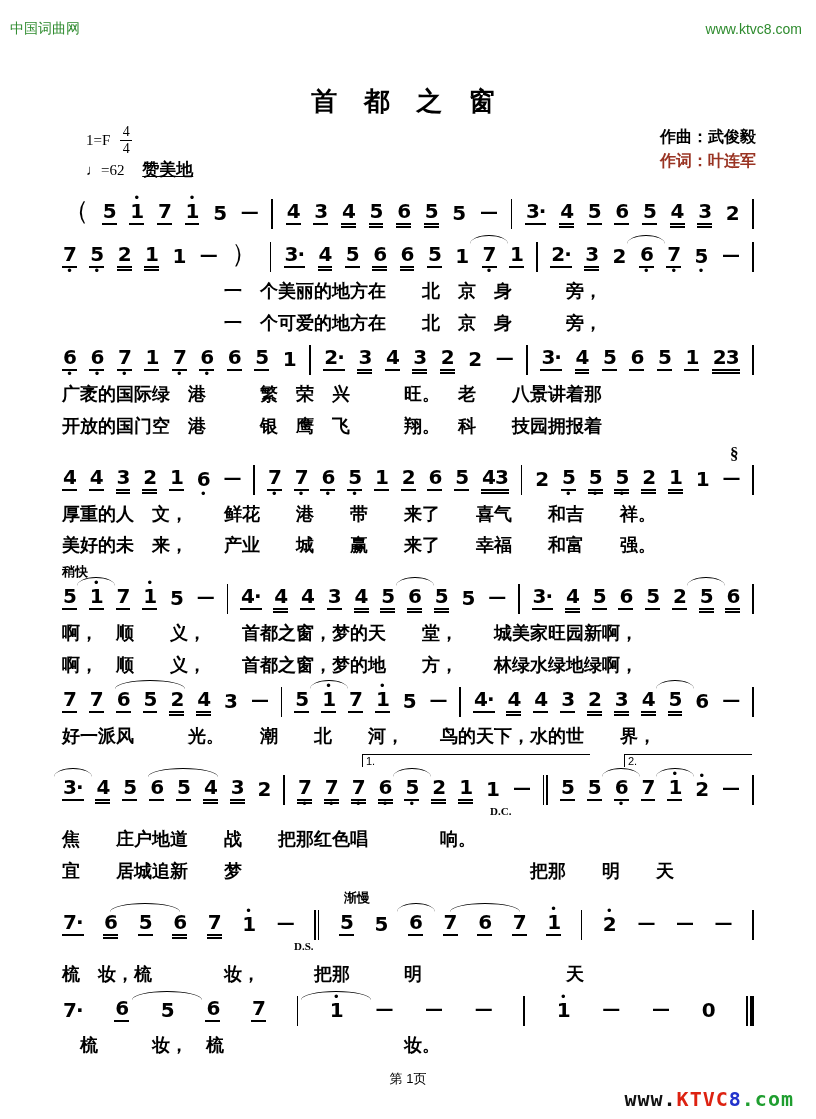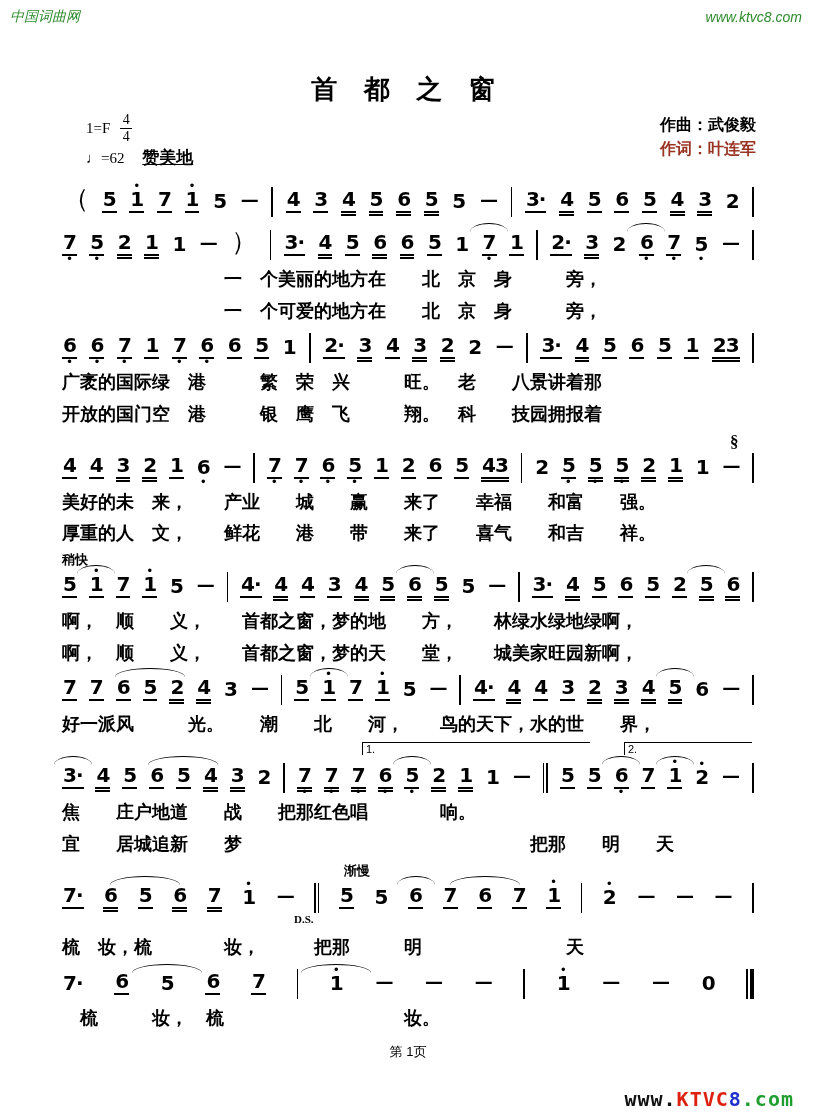--- a/index.html
+++ b/index.html
@@ -1,20 +1,20 @@
 <!DOCTYPE html>
 <html><head>
 <meta charset="utf-8">
 <style>
   html,body{margin:0;padding:0;background:#e8e8e8;}
   .page{position:relative;width:816px;height:1119px;margin:0 auto;background:#ffffff;
         font-family:"Liberation Sans","DejaVu Sans",sans-serif;color:#000;overflow:hidden;}
   
   .top-bar{display:flex;justify-content:space-between;align-items:center;
-           padding:8px 14px 0 10px;font-size:14px;font-style:italic;}
+           padding:20px 14px 0 10px;font-size:14px;}
   .top-bar a{color:#2e8b2e;text-decoration:none;cursor:pointer;}
   
   .song-title{text-align:center;margin-top:46px;font-size:26px;font-weight:bold;
               letter-spacing:10px;font-family:"Liberation Serif","DejaVu Serif",serif;}
   
   .meta-row{display:flex;justify-content:space-between;align-items:flex-start;
             margin:6px 60px 0 86px;height:62px;}
   .meta-left{font-size:15px;font-family:"Liberation Serif","DejaVu Serif",serif;}
   .key-line{display:flex;align-items:center;gap:10px;}
   .frac{display:inline-flex;flex-direction:column;align-items:center;line-height:1;font-size:14px;}
@@ -609,22 +609,22 @@
           </span>
           <span class="tok">
             <span class="dot-hi">•</span>
             <span class="num dash">—</span>
             <span class="dot-lo">•</span>
           </span>
           <span class="bar">
             <i></i>
           </span>
         </div>
+        <div class="lyric">厚重的人　文，　　鲜花　　港　　带　　来了　　喜气　　和吉　　祥。</div>
         <div class="lyric">美好的未　来，　　产业　　城　　赢　　来了　　幸福　　和富　　强。</div>
-        <div class="lyric">厚重的人　文，　　鲜花　　港　　带　　来了　　喜气　　和吉　　祥。</div>
       </div>
       <div class="music-system">
         <div class="pre-strip">
           <span class="pre-item" style="left: 0px;">稍快</span>
         </div>
         <div class="note-row">
           <span class="tok">
             <span class="dot-hi">•</span>
             <span class="num u1">5</span>
             <span class="dot-lo">•</span>
@@ -750,22 +750,22 @@
           </span>
           <span class="tok">
             <span class="dot-hi">•</span>
             <span class="num u2">6</span>
             <span class="dot-lo">•</span>
           </span>
           <span class="bar">
             <i></i>
           </span>
         </div>
+        <div class="lyric">啊，　顺　　义，　　首都之窗，梦的天　　堂，　　城美家旺园新啊，</div>
         <div class="lyric">啊，　顺　　义，　　首都之窗，梦的地　　方，　　林绿水绿地绿啊，</div>
-        <div class="lyric">啊，　顺　　义，　　首都之窗，梦的天　　堂，　　城美家旺园新啊，</div>
       </div>
       <div class="music-system">
         <div class="note-row">
           <span class="tok">
             <span class="dot-hi">•</span>
             <span class="num u1">7</span>
             <span class="dot-lo">•</span>
           </span>
           <span class="tok">
             <span class="dot-hi">•</span>
@@ -1031,20 +1031,23 @@
             <span class="dot-lo">•</span>
           </span>
           <span class="tok">
             <span class="dot-hi">•</span>
             <span class="num dash">—</span>
             <span class="dot-lo">•</span>
           </span>
           <span class="bar">
             <i></i>
           </span>
+        </div>
+        <div class="post-strip">
+          <span class="post-item" style="left: 428px;">D.C.</span>
         </div>
         <div class="lyric">焦　　庄户地道　　战　　把那红色唱　　　　响。</div>
         <div class="lyric">宜　　居城追新　　梦　　　　　　　　　　　　　　　　把那　　明　　天</div>
       </div>
       <div class="music-system">
         <div class="pre-strip">
           <span class="pre-item" style="left: 282px;">渐慢</span>
         </div>
         <div class="note-row">
           <span class="tok">

